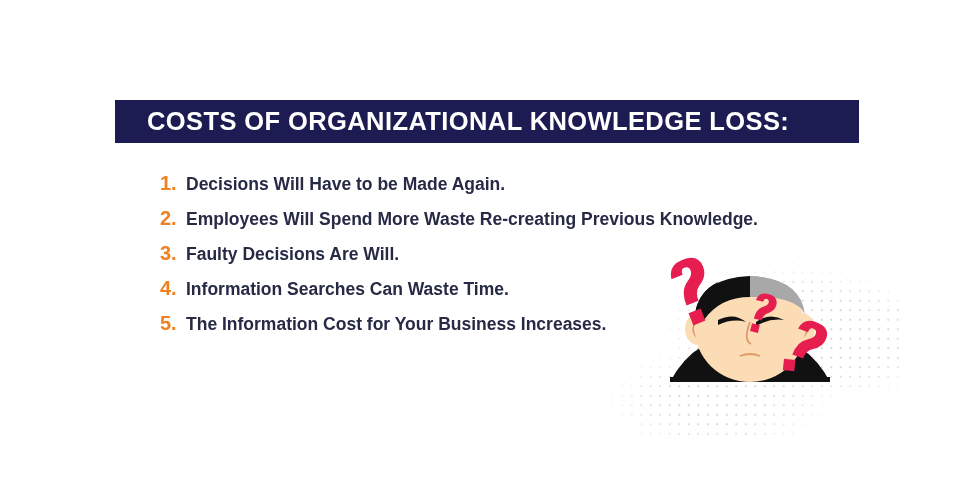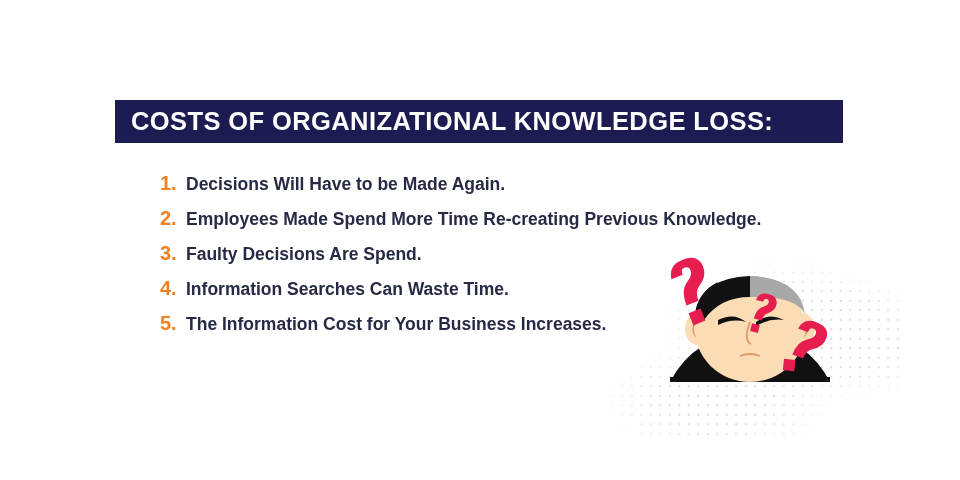--- a/index.html
+++ b/index.html
@@ -24,20 +24,21 @@
   
   #title-banner {
     position: absolute;
     left: 115px;
     top: 100px;
     width: 728px;
     height: 43px;
     background: #1c1c52;
     display: flex;
     align-items: center;
+    padding-left: 16px;
   }
   #title-text {
     color: #ffffff;
     font-size: 25.5px;
     font-weight: bold;
     letter-spacing: 0.4px;
     padding-left: 16px;
     white-space: nowrap;
     font-family: "Liberation Sans", sans-serif;
   }
@@ -140,26 +141,26 @@
 
   <div id="list">
 
     <div class="list-item">
       <span class="item-number">1.</span>
       <span class="item-text">Decisions Will Have to be Made Again.</span>
     </div>
 
     <div class="list-item">
       <span class="item-number">2.</span>
-      <span class="item-text">Employees Made Spend More Time Re-creating Previous Knowledge.</span>
+      <span class="item-text">Employees Will Spend More Waste Re-creating Previous Knowledge.</span>
     </div>
 
     <div class="list-item">
       <span class="item-number">3.</span>
-      <span class="item-text">Faulty Decisions Are Spend.</span>
+      <span class="item-text">Faulty Decisions Are Will.</span>
     </div>
 
     <div class="list-item">
       <span class="item-number">4.</span>
       <span class="item-text">Information Searches Can Waste Time.</span>
     </div>
 
     <div class="list-item">
       <span class="item-number">5.</span>
       <span class="item-text">The Information Cost for Your Business Increases.</span>

